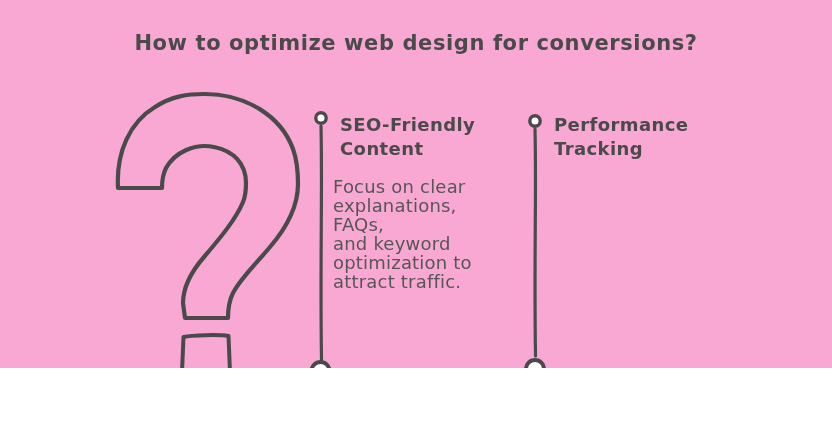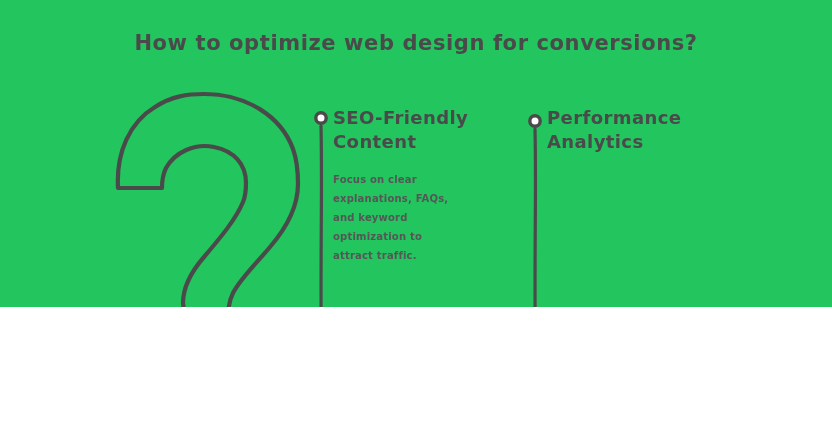--- a/index.html
+++ b/index.html
@@ -1,19 +1,19 @@
 <!DOCTYPE html>
 <html><head>
 <meta charset="utf-8">
 <style>
   html,body{margin:0;padding:0;}
   .stage{
     position:relative;
-    width:832px;height:307px;
-    background:#22c55e;
+    width:832px;height:368px;
+    background:#f9a8d4;
     overflow:hidden;
     font-family:"DejaVu Sans", sans-serif;
     color:#4a4a4a;
   }
   .page-title{
     position:absolute;
     top:29px;left:0;right:0;
     margin:0;
     text-align:center;
     font-size:21px;
@@ -36,32 +36,32 @@
     fill:#ffffff;
   }
   .timeline-item{
     position:absolute;
     top:106px;
     width:172px;
   }
   .timeline-item.item-1{left:333px;}
   .timeline-item.item-2{left:547px;}
   .item-heading{
-    margin:0;
+    margin:7px;
     font-size:18px;
     font-weight:700;
     line-height:24px;
     letter-spacing:0.4px;
     color:#4a4a4a;
     white-space:pre-line;
   }
   .item-description{
     margin:16px 0 0 0;
-    font-size:10px;
-    font-weight:700;
+    font-size:18px;
+    font-weight:400;
     line-height:19px;
     letter-spacing:0.2px;
     color:#565656;
     white-space:pre-line;
   }
 </style>
 </head>
 <body>
 
 <div class="stage">
@@ -108,16 +108,16 @@
 Content</h2>
     <p class="item-description">Focus on clear
 explanations, FAQs,
 and keyword
 optimization to
 attract traffic.</p>
   </div>
 
   <div class="timeline-item item-2">
     <h2 class="item-heading">Performance
-Analytics</h2>
+Tracking</h2>
   </div>
 
 </div>
 
 </body></html>

